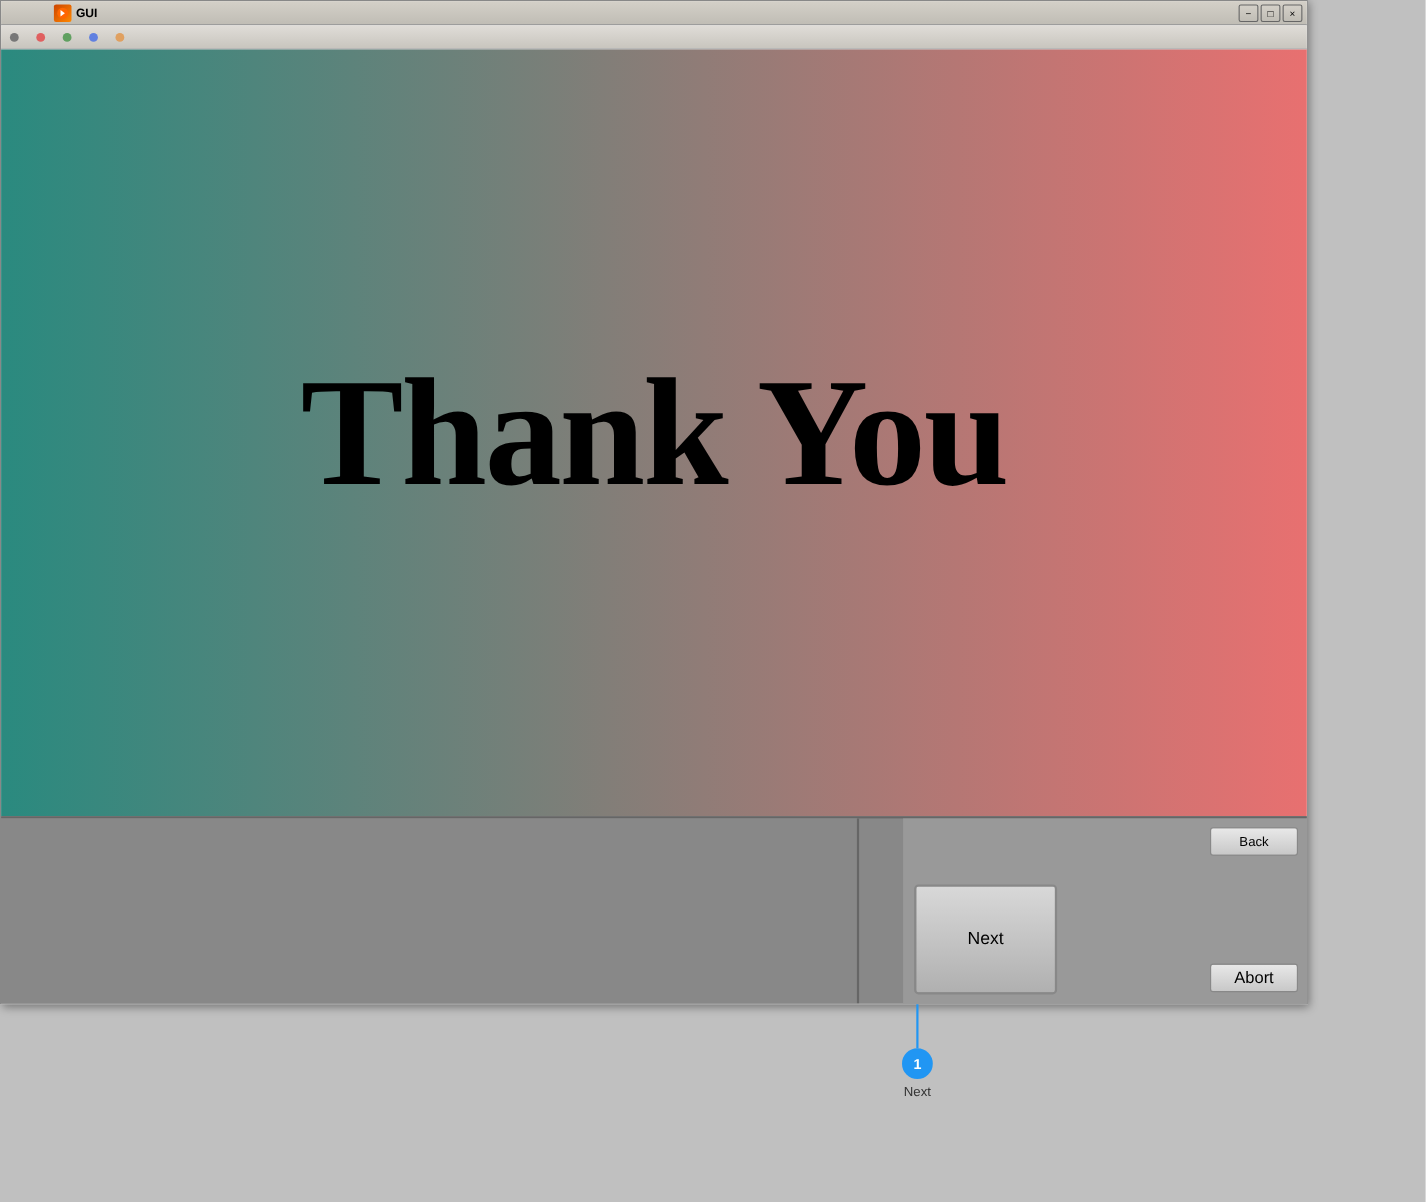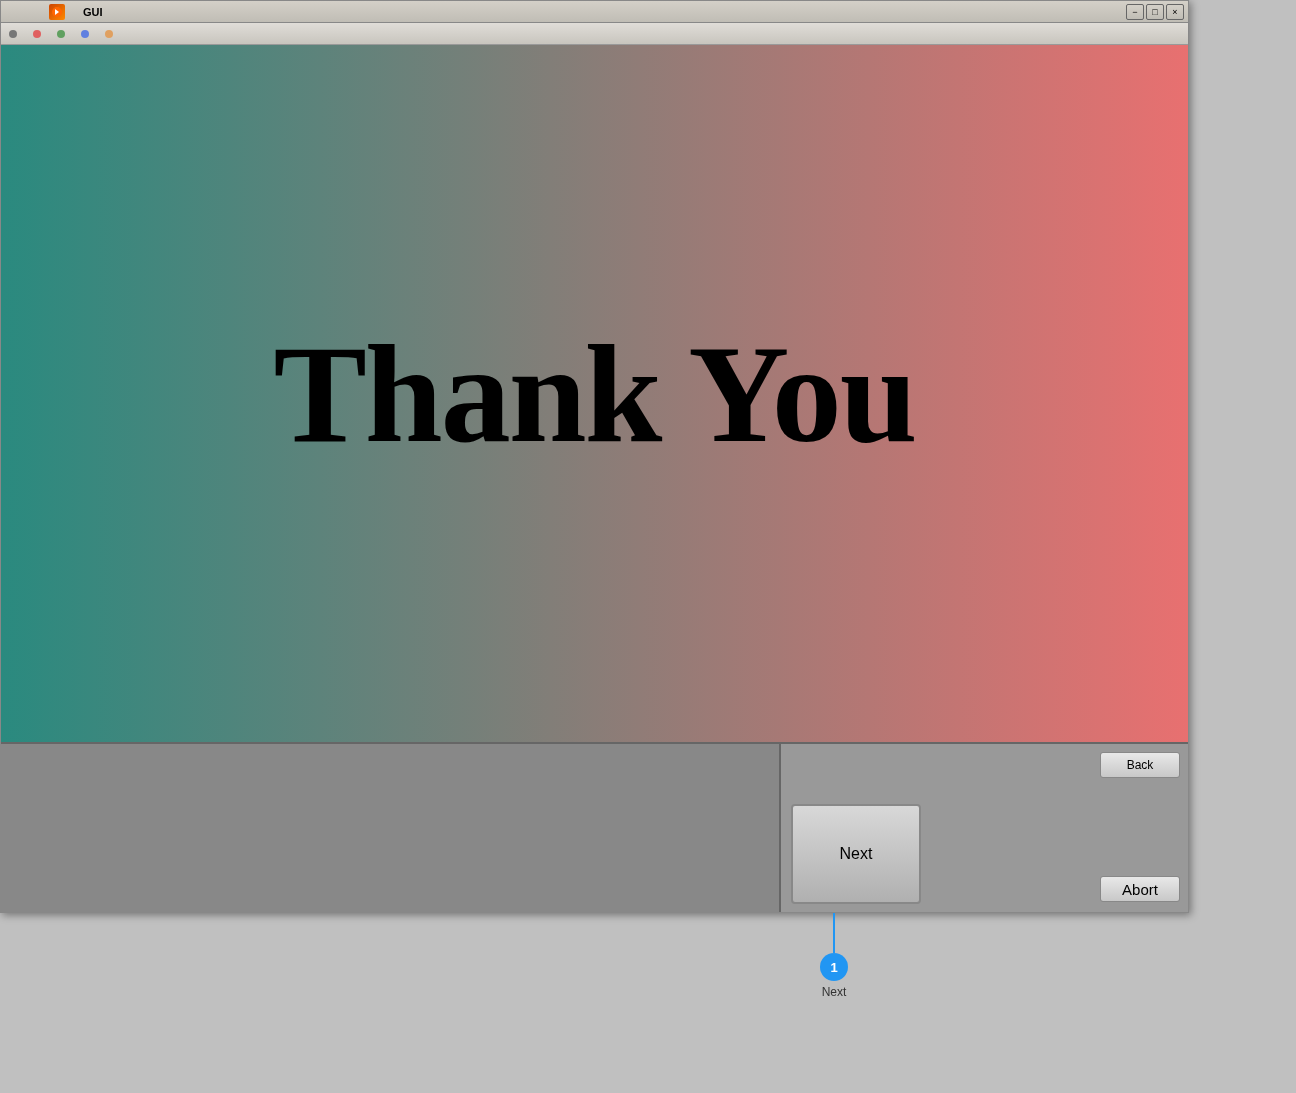--- a/index.html
+++ b/index.html
@@ -35,21 +35,21 @@
       display: flex;
       align-items: center;
       justify-content: space-between;
       padding: 0 4px;
       border-bottom: 1px solid #888;
     }
 
     .title-bar-left {
       display: flex;
       align-items: center;
-      gap: 18px;
+      gap: 4px;
       padding-left: 44px;
     }
 
     .title-bar-icon {
       width: 16px;
       height: 16px;
       background: linear-gradient(135deg, #cc4400, #ff8800);
       border-radius: 2px;
       display: flex;
       align-items: center;
@@ -143,20 +143,21 @@
       background: #888;
       border-right: 2px solid #666;
     }
 
     .bottom-right {
       flex: 1;
       background: #999;
       position: relative;
       display: flex;
       flex-direction: column;
+      margin-left: 40px;
     }
 
     .back-button {
       position: absolute;
       top: 8px;
       right: 8px;
       width: 80px;
       height: 26px;
       background: linear-gradient(to bottom, #e8e8e8, #c8c8c8);
       border: 1px solid #888;

